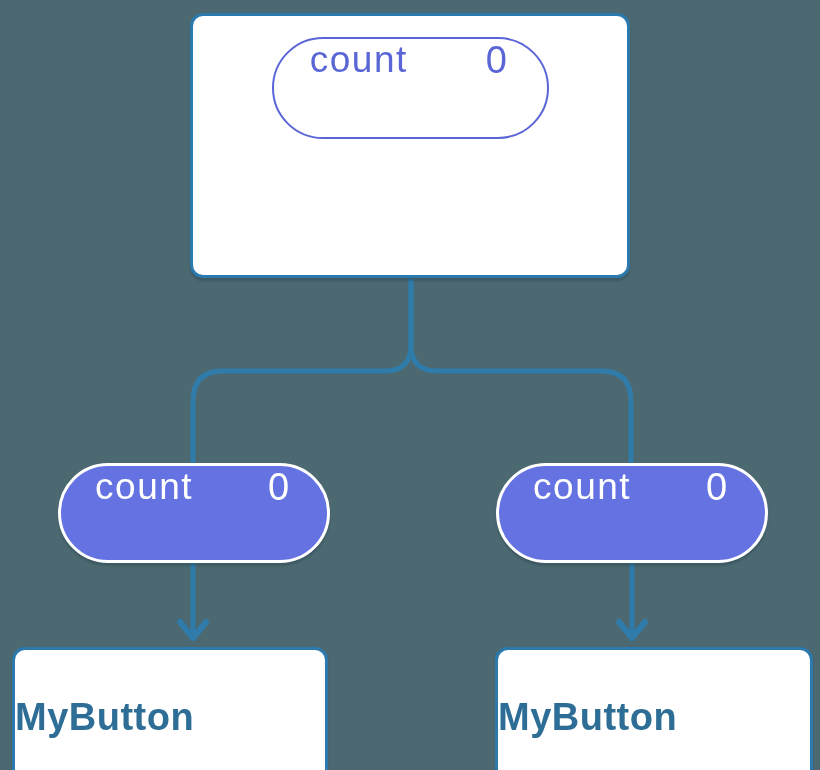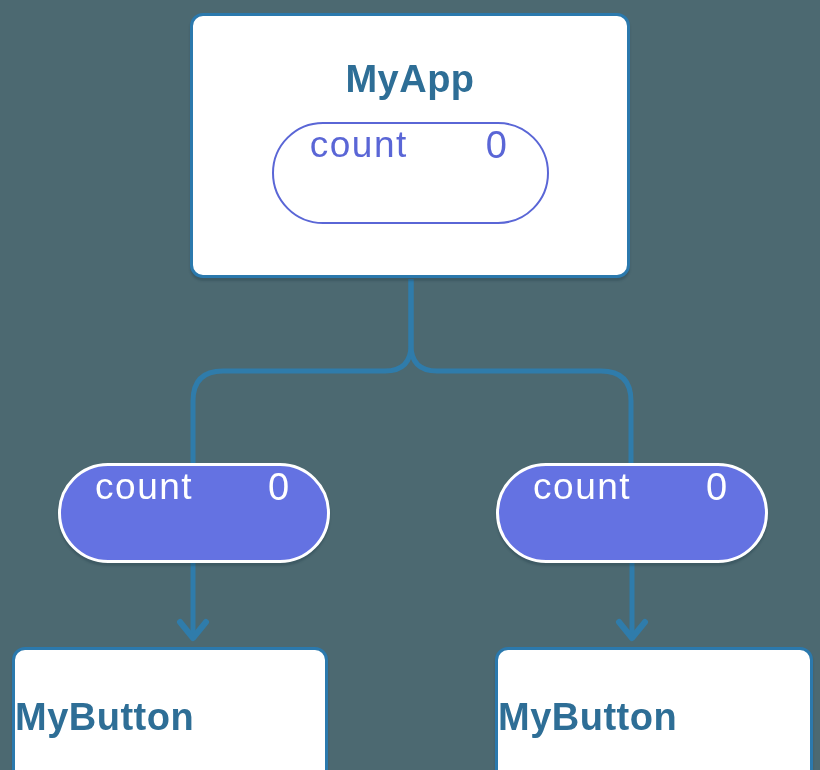--- a/index.html
+++ b/index.html
@@ -100,21 +100,20 @@
   <svg class="connectors" width="820" height="770" viewBox="0 0 820 770" aria-hidden="true">
     <path class="connector-path" d="M411 279 V345 Q411 371 385 371 H223 Q193 371 193 401 V464"></path>
     <path class="connector-path" d="M411 279 V345 Q411 371 437 371 H601 Q631 371 631 401 V464"></path>
     <path class="connector-path" d="M193 561 V634"></path>
     <path class="arrow-head" d="M180 622 L193 638 L206 622"></path>
     <path class="connector-path" d="M632 561 V634"></path>
     <path class="arrow-head" d="M619 622 L632 638 L645 622"></path>
   </svg>
 
   <div class="card root-card">
-    <div class="card-title">MyApp</div>
     <div class="pill pill-outline">
       <span class="pill-label">count</span>
       <span class="pill-divider"></span>
       <span class="pill-value">0</span>
     </div>
   </div>
 
   <div class="pill pill-solid pill-left">
     <span class="pill-label">count</span>
     <span class="pill-divider"></span>

